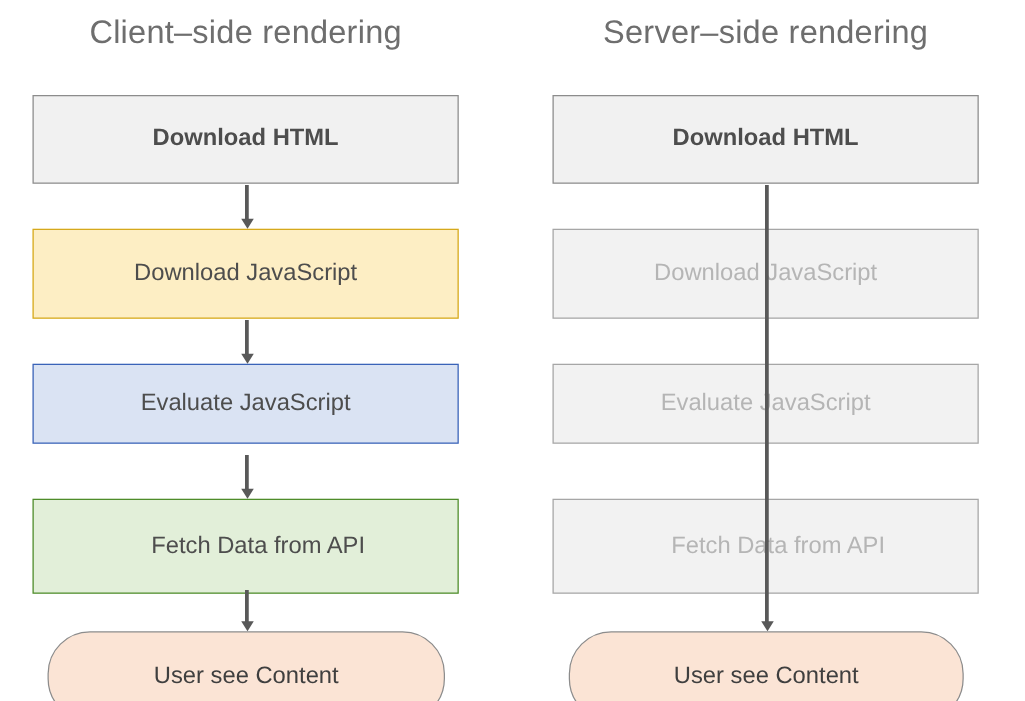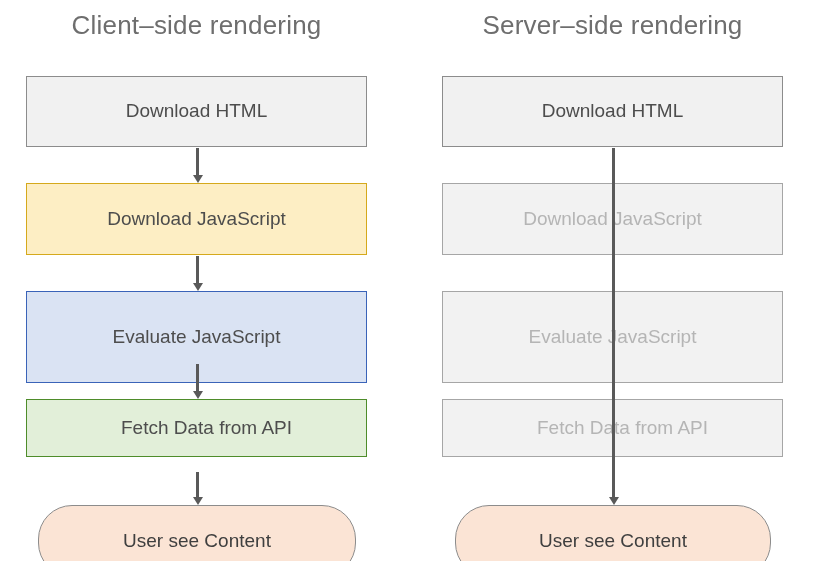--- a/index.html
+++ b/index.html
@@ -41,20 +41,21 @@
     font-size: 19px;
     line-height: 1.1;
     text-align: center;
     border: 1px solid #9b9b9b;
     background: #f2f2f2;
     color: #4d4d4d;
   }
   .node.plain {
     background: #f1f1f1;
     border-color: #8c8c8c;
+    font-weight: bold;
   }
   .node.yellow {
     background: #fdeec4;
     border-color: #d5a91c;
   }
   .node.blue {
     background: #dae3f3;
     border-color: #3a63b8;
   }
   .node.green {
@@ -72,22 +73,22 @@
     border-radius: 34px;
     color: #3f3f3f;
   }
 
   
   .col-l { left: 26px;  width: 341px; }
   .col-r { left: 442px; width: 341px; }
 
   .row-1 { top: 76px;  height: 71px; }
   .row-2 { top: 183px; height: 72px; text-align: right; }
-  .row-3 { top: 291px; height: 92px; }
-  .row-4 { top: 399px; height: 58px; padding-left: 20px; }
+  .row-3 { top: 291px; height: 64px; }
+  .row-4 { top: 399px; height: 76px; padding-left: 20px; }
   .row-5 { top: 505px; height: 72px; }
 
   
   #node-l-user { left: 38px;  width: 318px; }
   #node-r-user { left: 455px; width: 316px; }
 
   
   .arrow {
     position: absolute;
     width: 3px;

